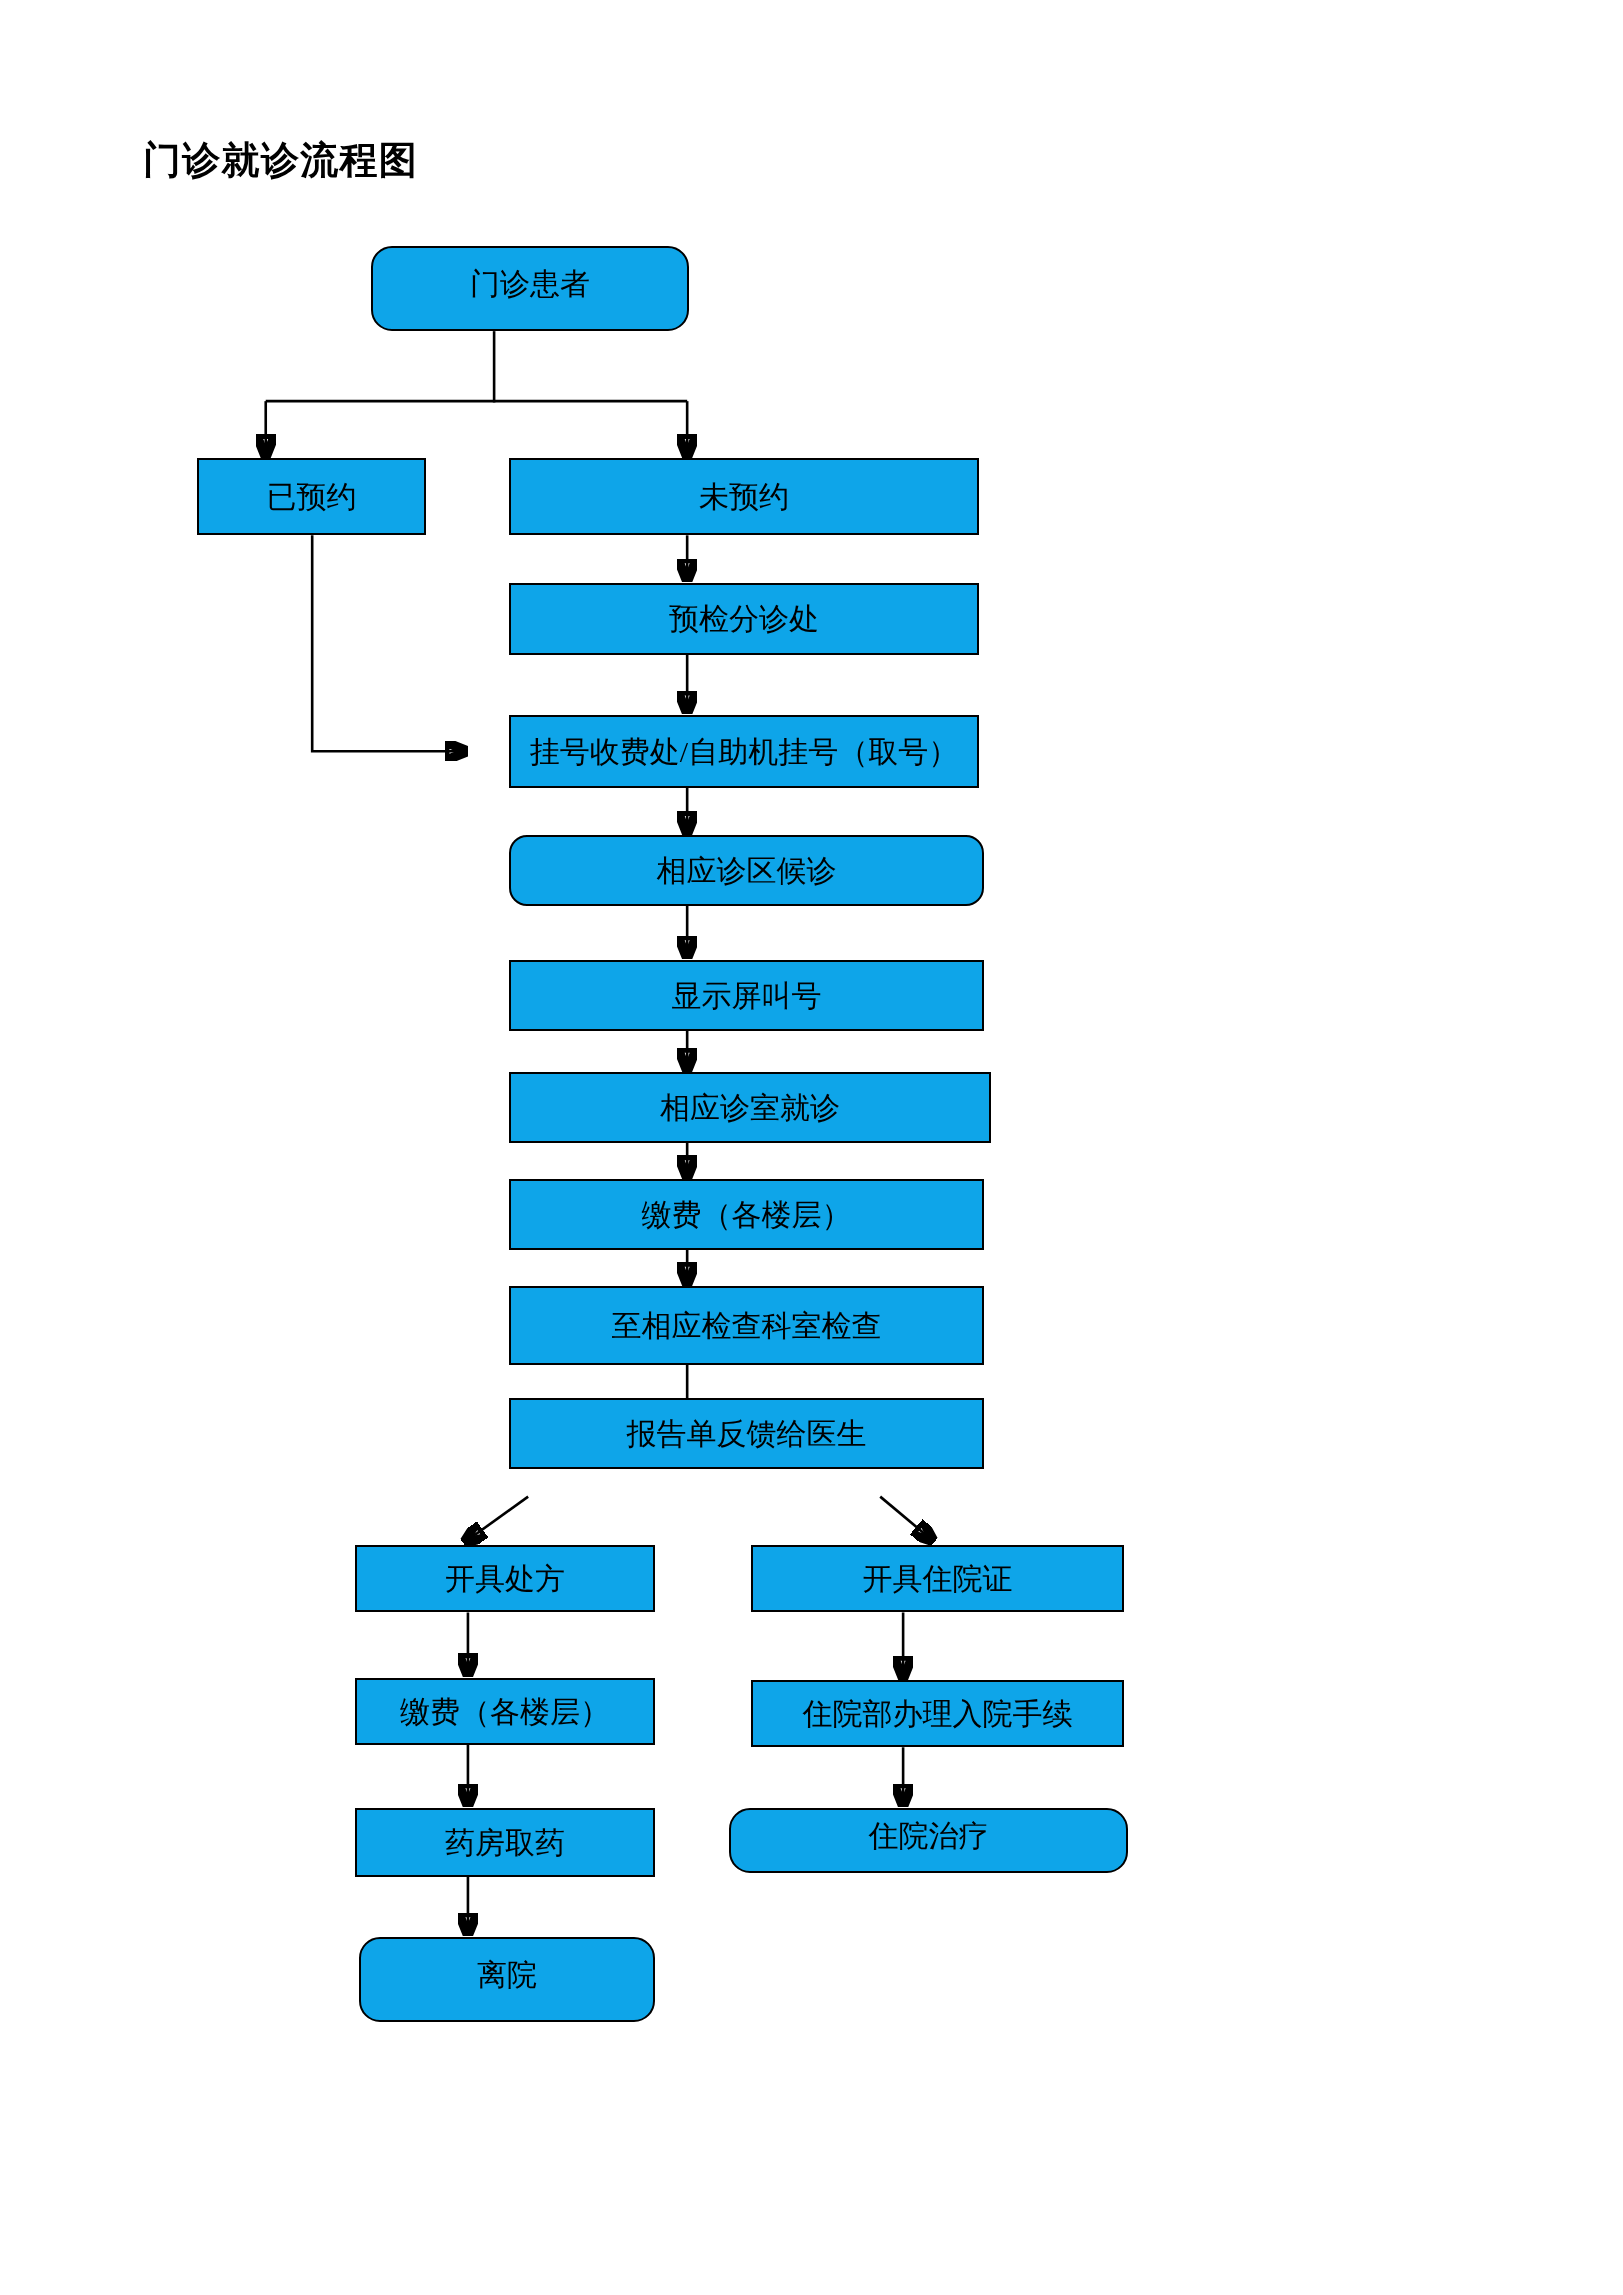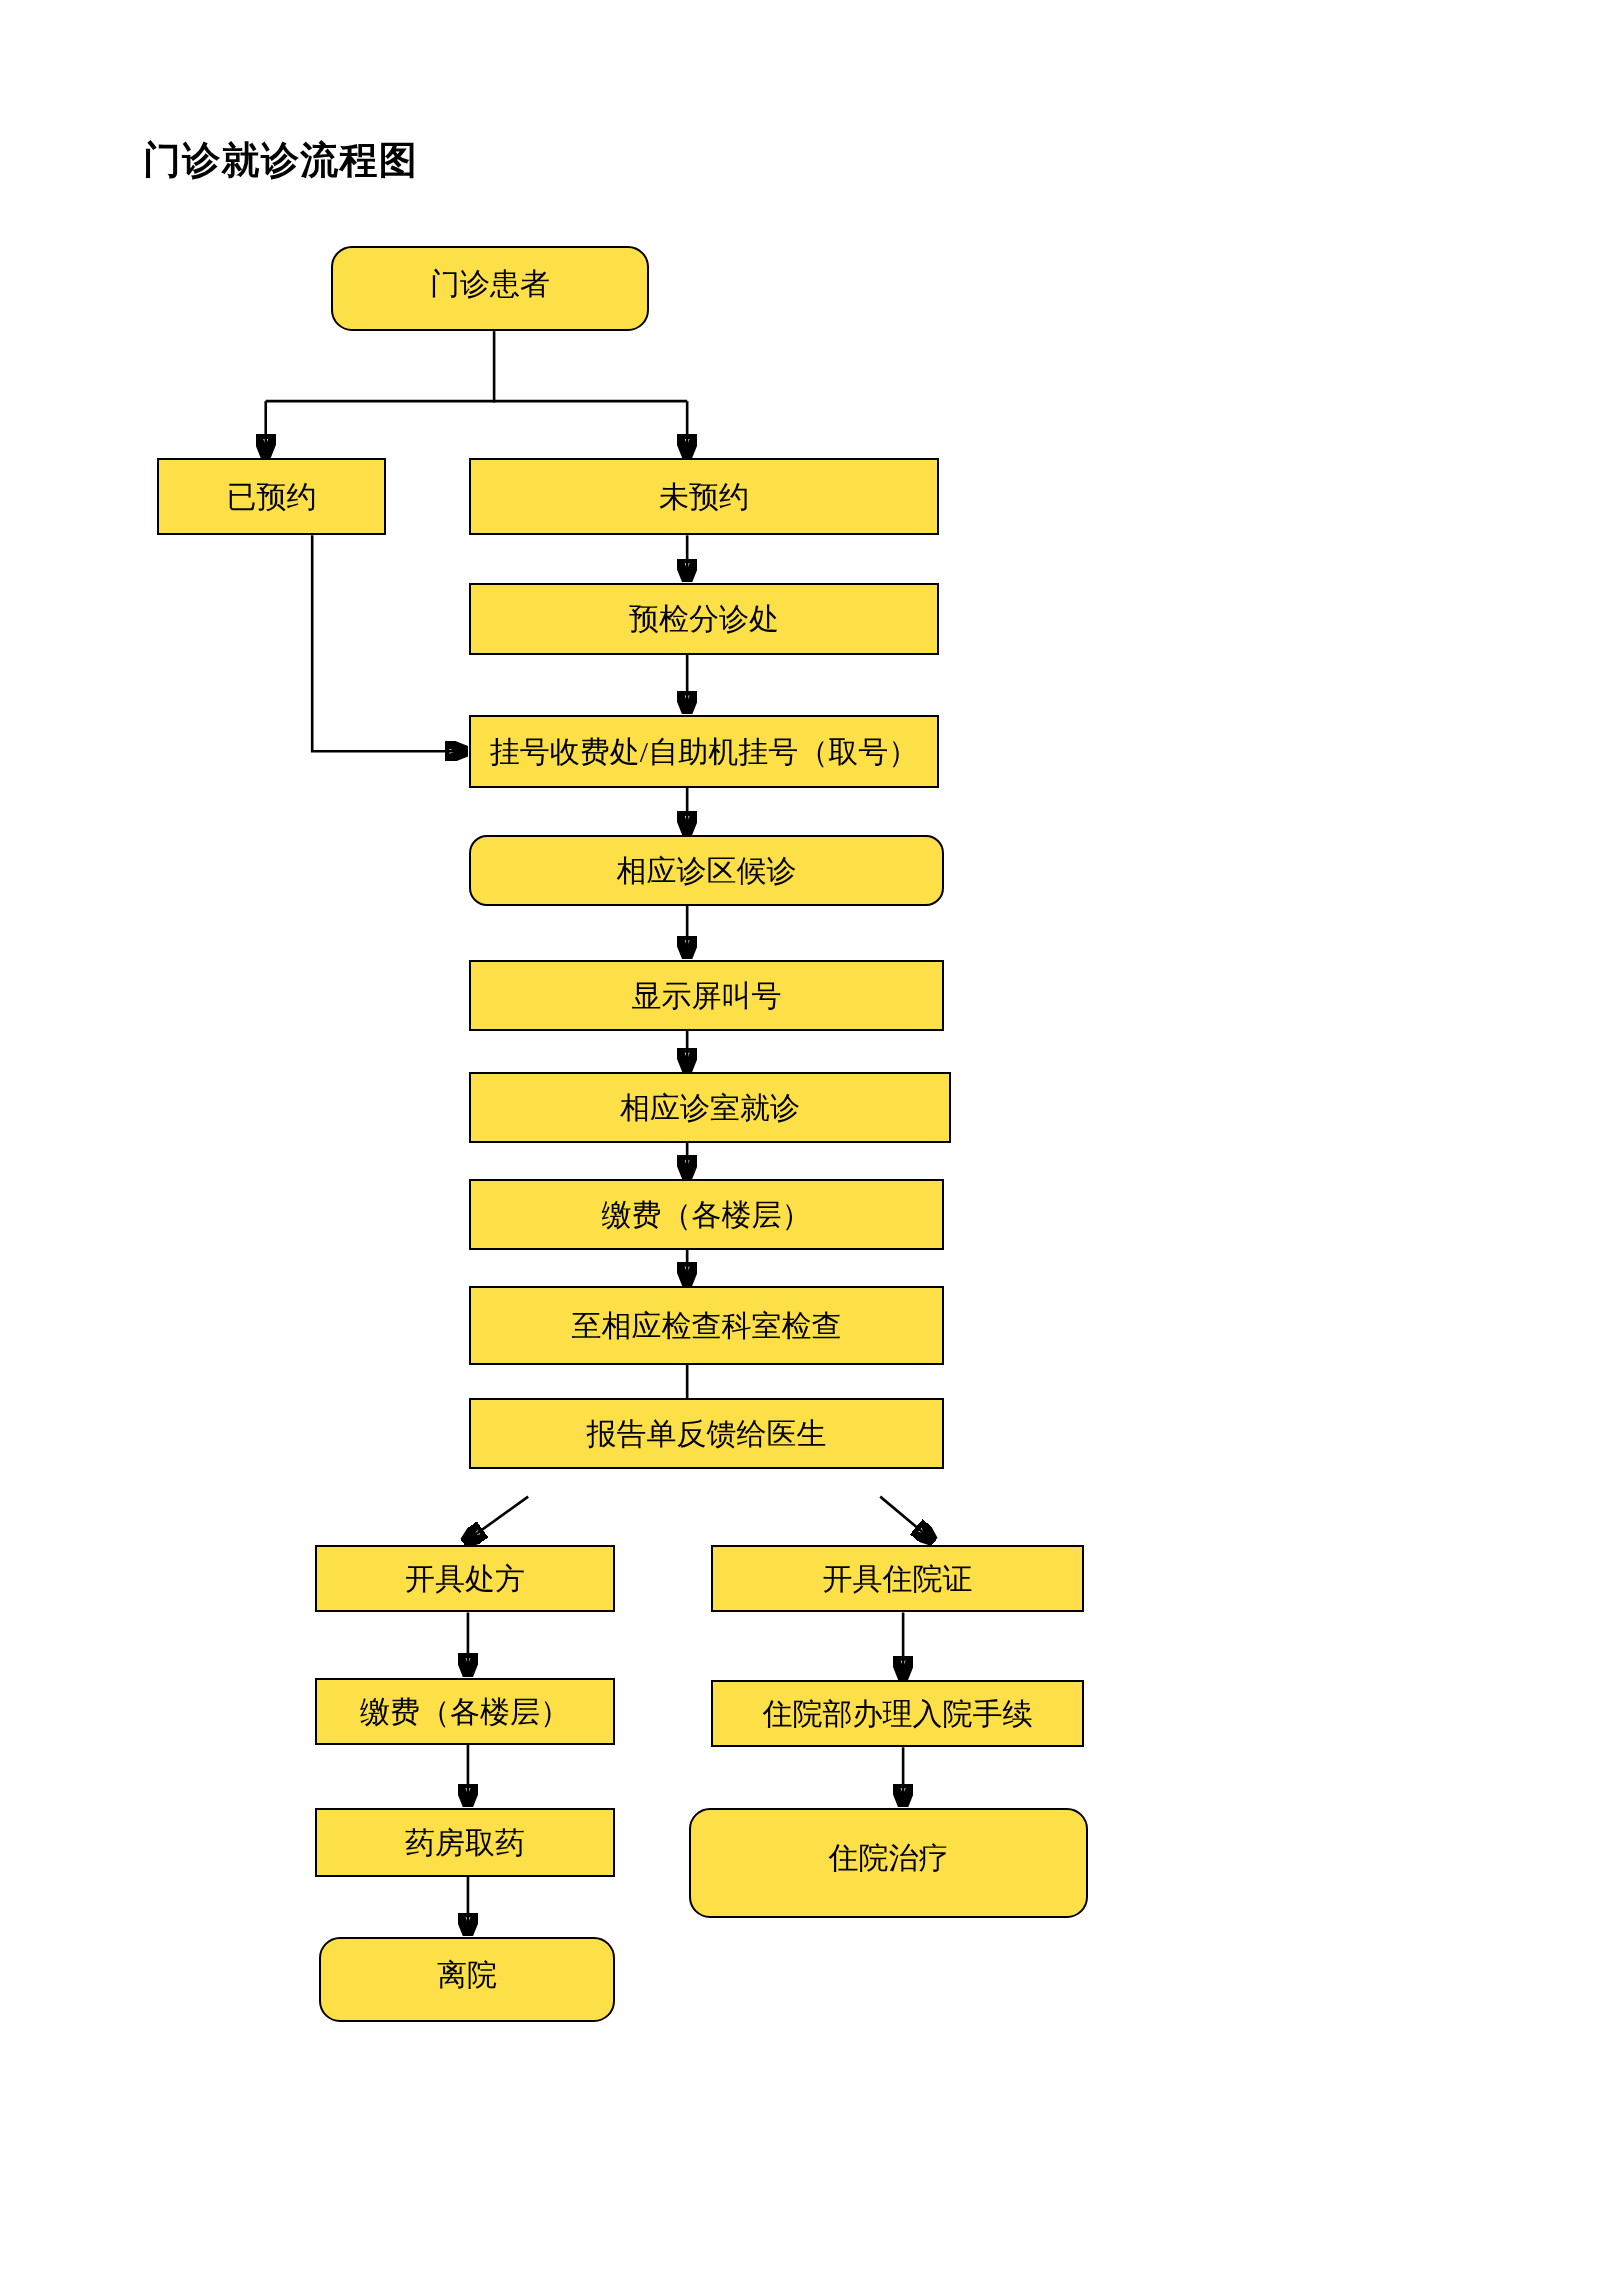--- a/index.html
+++ b/index.html
@@ -29,49 +29,50 @@
   }
   .edges-layer path {
     stroke: #000000;
     stroke-width: 4;
     fill: none;
   }
   .node {
     position: absolute;
     box-sizing: border-box;
     border: 2.6px solid #000000;
-    background: #fde047;
+    background: #0ea5e9;
     display: flex;
     align-items: center;
     justify-content: center;
     font-family: "Liberation Serif", serif;
     font-size: 30px;
     line-height: 1;
     color: #000000;
     white-space: nowrap;
+    margin-left: 40px;
   }
   .rounded { border-radius: 21px; padding-bottom: 9.2px; }
 
   .n-patient          { left: 331px;  top: 246px;  width: 318px; height: 85px; }
   .n-booked           { left: 157px;  top: 458px;  width: 229px; height: 77px; }
   .n-not-booked       { left: 469px;  top: 458px;  width: 470px; height: 77px; }
   .n-triage           { left: 469px;  top: 583px;  width: 470px; height: 72px; }
   .n-register         { left: 469px;  top: 715px; width: 470px; height: 73px; }
   .n-wait-area        { left: 469px;  top: 835px; width: 475px; height: 71px; border-radius: 18px; }
   .n-call-number      { left: 469px;  top: 960px; width: 475px; height: 71px; }
   .n-consult-room     { left: 469px;  top: 1072px; width: 482px; height: 71px; }
   .n-pay-floors       { left: 469px;  top: 1179px; width: 475px; height: 71px; }
   .n-exam-dept        { left: 469px;  top: 1286px; width: 475px; height: 79px; }
   .n-report-feedback  { left: 469px;  top: 1398px; width: 475px; height: 71px; }
   .n-prescription     { left: 315px;  top: 1545px; width: 300px; height: 67px; }
   .n-admission-cert   { left: 711px; top: 1545px; width: 373px; height: 67px; }
   .n-pay-floors-2     { left: 315px;  top: 1678px; width: 300px; height: 67px; }
   .n-admission-office { left: 711px; top: 1680px; width: 373px; height: 67px; }
   .n-pharmacy         { left: 315px;  top: 1808px; width: 300px; height: 69px; }
-  .n-inpatient        { left: 689px; top: 1808px; width: 399px; height: 110px; }
+  .n-inpatient        { left: 689px; top: 1808px; width: 399px; height: 65px; }
   .n-leave            { left: 319px;  top: 1937px; width: 296px; height: 85px; }
 </style>
 </head>
 <body>
 
 <div class="page">
 
   <div class="doc-title">门诊就诊流程图</div>
 
   <svg class="edges-layer" width="1623" height="2295" viewBox="0 0 2480 3507">

